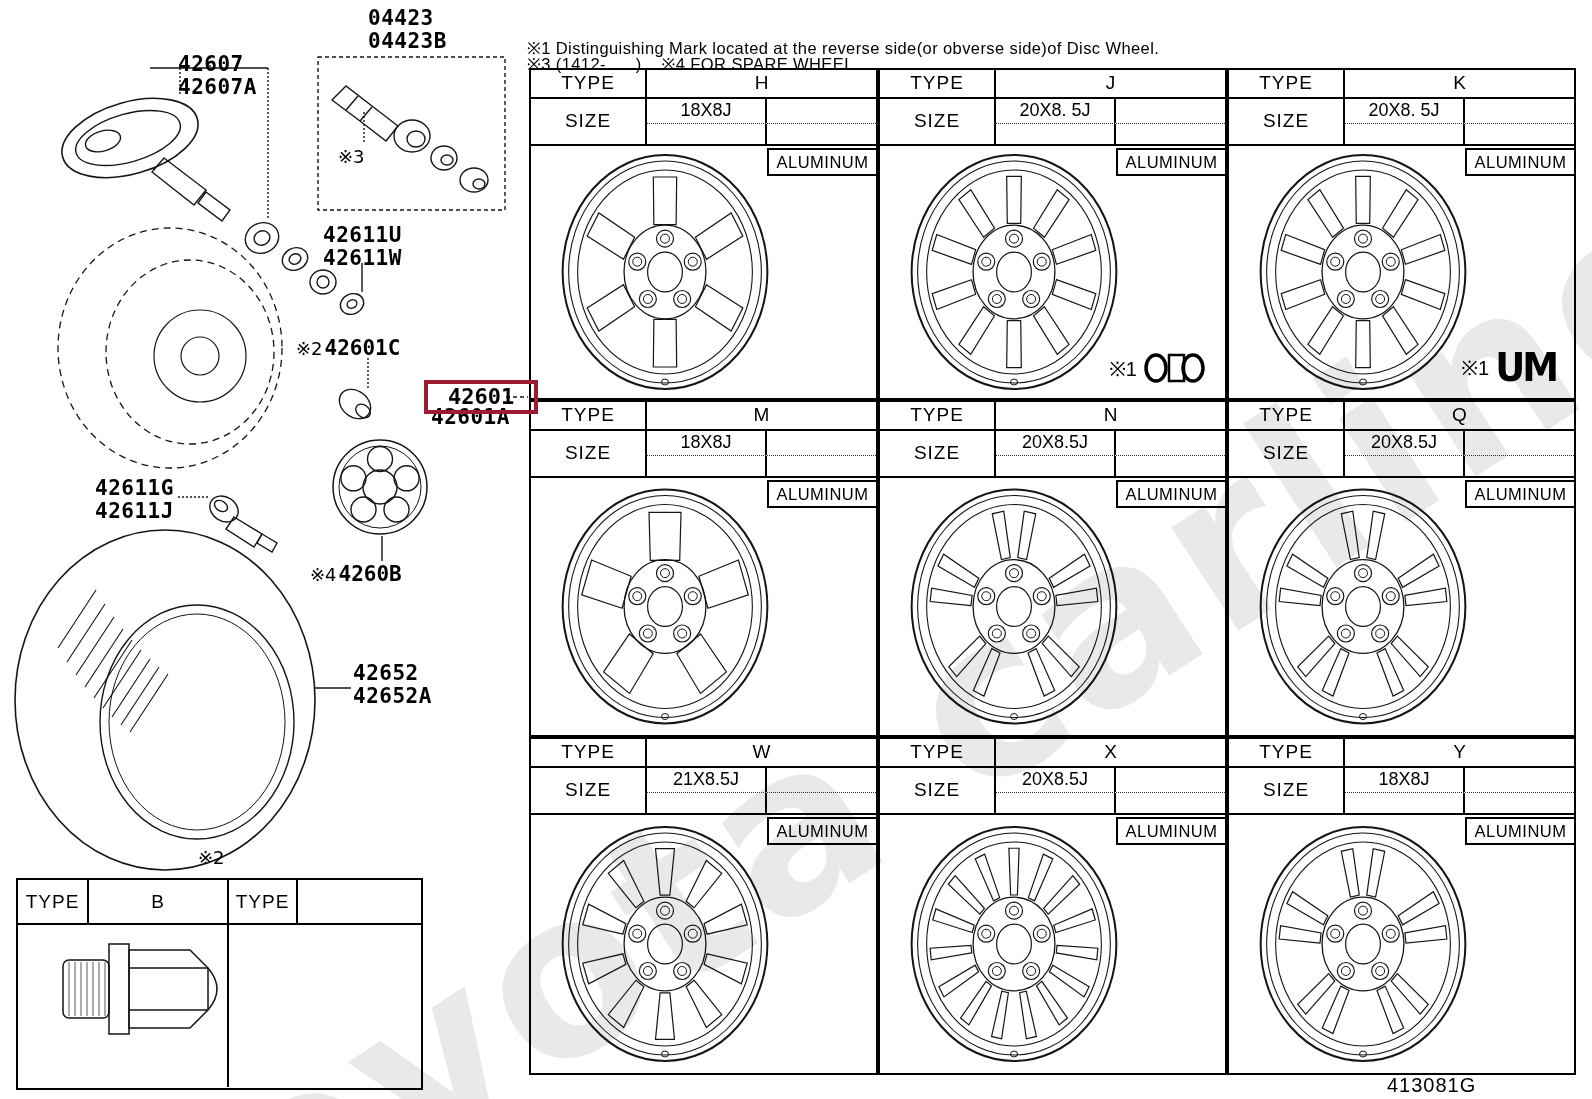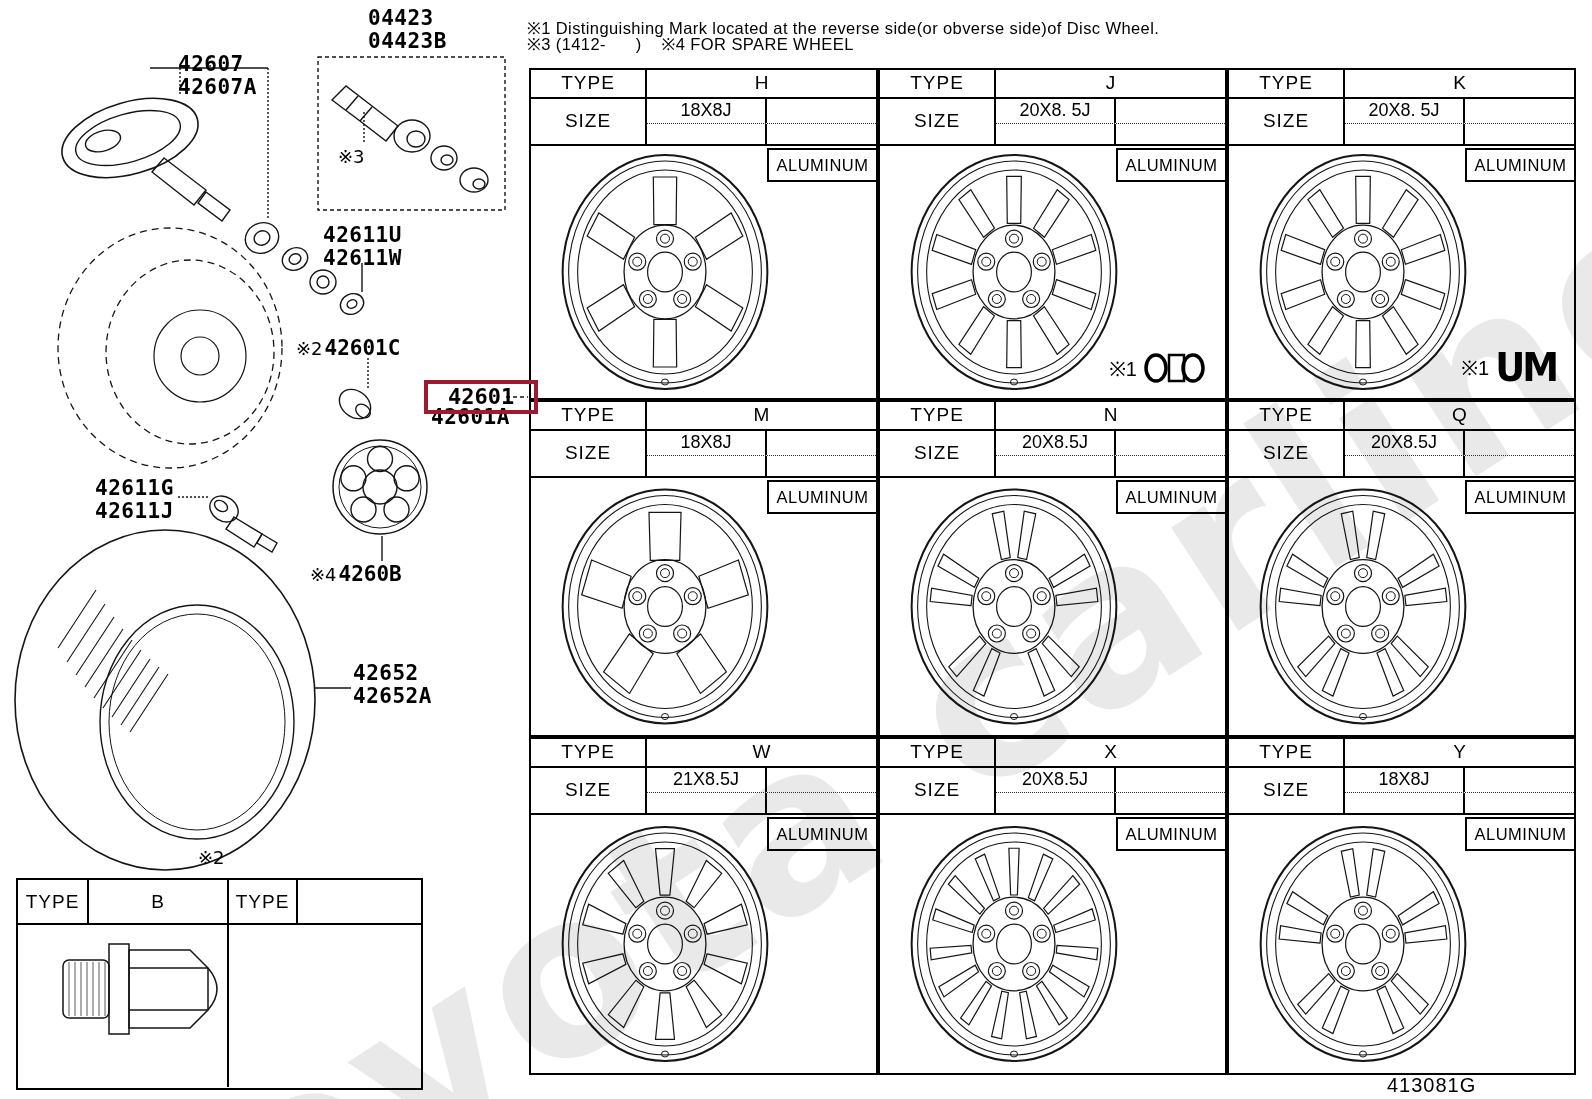--- a/index.html
+++ b/index.html
@@ -3,21 +3,21 @@
 <meta charset="utf-8">
 <style>
   html,body{margin:0;padding:0;background:#fff;}
   #page{position:relative;width:1592px;height:1099px;background:#fff;overflow:hidden;
         font-family:"Liberation Sans",sans-serif;color:#000;}
   
   #watermark{position:absolute;left:55px;top:1150px;transform:rotate(-33deg);transform-origin:0 0;
     font-family:"DejaVu Sans",sans-serif;font-weight:bold;font-size:225px;letter-spacing:6px;
     white-space:nowrap;z-index:0;user-select:none;}
   
-  .note{position:absolute;font-size:16.5px;letter-spacing:.4px;white-space:pre;z-index:3;}
+  .note{position:absolute;font-size:16.5px;letter-spacing:.4px;white-space:pre;z-index:3;margin-top:20px;}
   #note1{left:527px;top:16px;}
   #note2{left:527px;top:32px;}
   
   .plabel{position:absolute;font-family:"DejaVu Sans Mono",monospace;font-weight:bold;
     font-size:21px;line-height:23px;white-space:pre-line;z-index:3;letter-spacing:.5px;}
   .combo{position:absolute;display:flex;align-items:center;z-index:3;}
   .combo .pref{font-family:"DejaVu Sans",sans-serif;font-size:18px;font-weight:normal;margin-right:2px;}
   .combo .pnum{font-family:"DejaVu Sans Mono",monospace;font-weight:bold;font-size:21px;}
   #hl-42601{position:absolute;left:424px;top:380px;border:4px solid #9d1b31;padding:0 20px;z-index:4;
     font-family:"DejaVu Sans Mono",monospace;font-weight:bold;font-size:22px;line-height:26px;background:transparent;}
@@ -47,21 +47,21 @@
   .wb-sizelabel{width:116px;border-right:2px solid #000;box-sizing:border-box;display:flex;
     align-items:center;justify-content:center;font-size:19px;letter-spacing:1px;}
   .wb-sizevals{flex:1;display:flex;flex-direction:column;}
   .wb-sizetop{height:25px;display:flex;border-bottom:1.5px dotted #333;box-sizing:border-box;gap:17px;}
   .wb-sizeval{width:120px;border-right:2px solid #000;box-sizing:border-box;display:flex;
     align-items:center;justify-content:center;font-size:18px;}
   .wb-sizeempty{flex:1;}
   .wb-sizebot{flex:1;display:flex;}
   .wb-sizebotl{width:120px;border-right:2px solid #000;box-sizing:border-box;}
   .wb-img{position:relative;flex:1;}
-  .wb-alum{position:absolute;top:2px;left:236px;right:-2px;height:34px;border:2px solid #000;
+  .wb-alum{position:absolute;top:2px;left:236px;right:-2px;height:28px;border:2px solid #000;
     box-sizing:border-box;display:flex;align-items:center;justify-content:center;
     font-size:16.5px;letter-spacing:.5px;background:transparent;}
   .wb-mark{position:absolute;right:18px;bottom:12px;display:flex;align-items:center;gap:6px;
     font-size:20px;}
   .um-logo{font-family:"DejaVu Sans",sans-serif;font-weight:900;font-size:37px;letter-spacing:-3px;
     transform:scaleY(1.05);line-height:1;}
   
   #footer-code{position:absolute;left:1387px;top:1074px;font-size:20px;letter-spacing:1px;z-index:3;}
 </style>
 </head>

